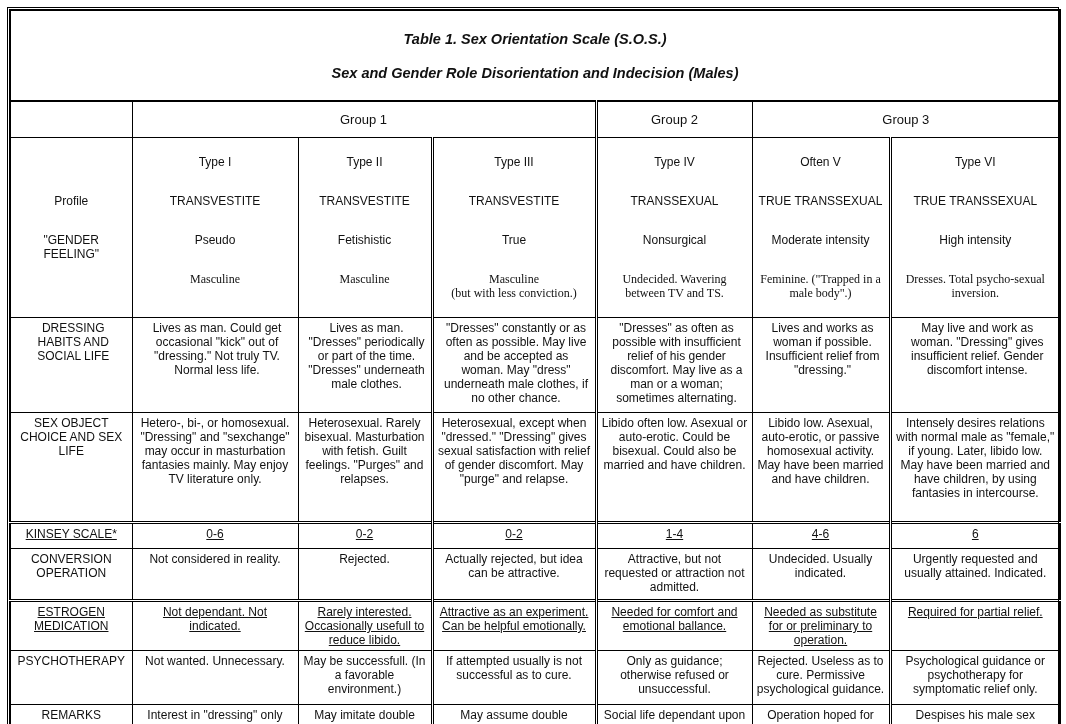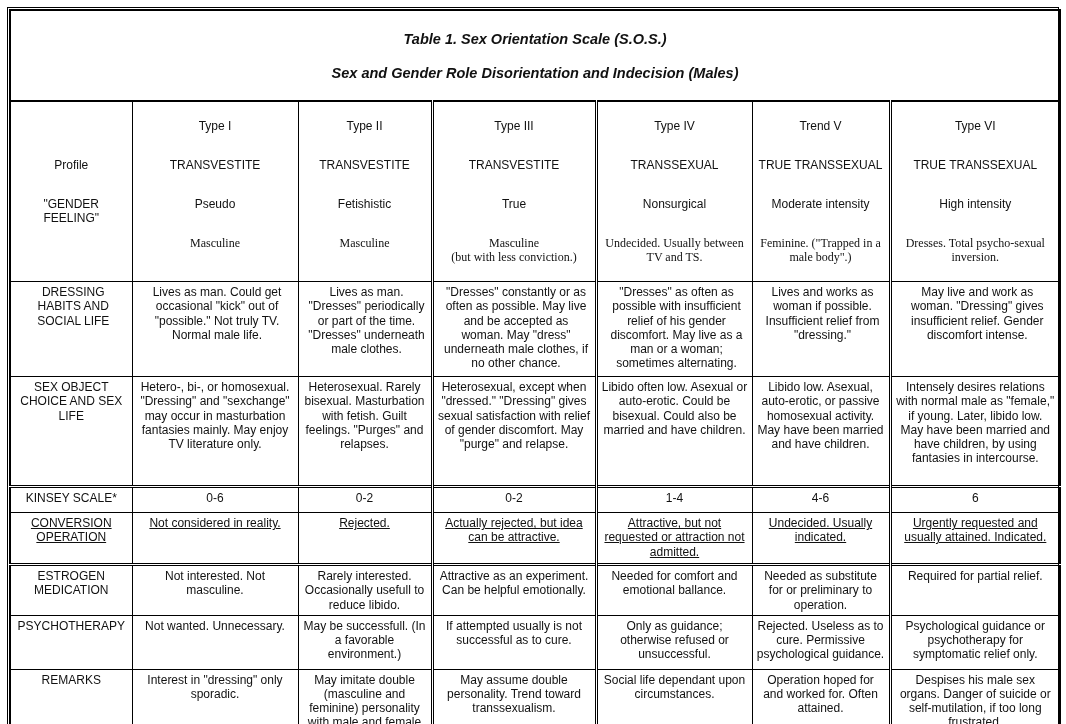--- a/index.html
+++ b/index.html
@@ -3,32 +3,32 @@
 <meta charset="utf-8">
 <style>
   html, body { margin: 0; padding: 0; background: #ffffff; }
   body { font-family: "Liberation Sans", sans-serif; color: #111; }
   .page { width: 1066px; height: 724px; box-sizing: border-box; padding: 7px; background: #fff; }
   .outer { border: 1px solid #000; padding: 1px; box-sizing: border-box; min-height: 708px; }
   table.sos { border-collapse: collapse; width: 100%; table-layout: fixed; border: 2px solid #000; }
   td { border: 1px solid #000; vertical-align: top; text-align: center; padding: 3px 4px; font-size: 12px; line-height: 1.17; box-sizing: border-box; white-space: pre-line; }
   
   td.dl { border-left: 3px double #000; }
-  tr.dt td { border-top: 3px double #000; }
+  tr.dt td { border-top: 3px double #000; text-decoration: underline; }
 
   tr.r-title td { height: 40px; border-bottom: 2px solid #000; padding-top: 5px; text-align: center; }
   .title-line { font-weight: bold; font-style: italic; font-size: 14.5px; line-height: 1.35; }
   tr.r-group td { height: 36px; vertical-align: middle; font-size: 13px; }
   tr.r-profile td { height: 104px; }
   .slot { height: 25px; overflow: visible; }
   .slot.grow { height: auto; min-height: 25px; font-family: Liberation Serif, serif; }
   tr.r-dressing td { height: 95px; padding-left: 8px; }
   tr.r-sexobject td { height: 110px; }
   tr.r-kinsey td { height: 26px; }
-  tr.r-conversion td { height: 52px; text-decoration: underline; }
+  tr.r-conversion td { height: 52px; }
   tr.r-estrogen td { height: 50px; margin-top: 28px; }
   tr.r-psycho td { height: 54px; margin-top: 48px; }
   tr.r-remarks td { height: 78px; }
   td.rowlabel { font-size: 12px; }
 </style>
 </head>
 <body>
 
 <div class="page">
   <div class="outer">
@@ -44,20 +44,26 @@
       </colgroup>
 
       <tbody>
           <tr class="r-title">
         <td colspan="7">
           <div class="title-line">Table 1. Sex Orientation Scale (S.O.S.)</div>
           <div class="title-line">Sex and Gender Role Disorientation and Indecision (Males)</div>
         </td>
       </tr>
 
+      <tr class="r-group">
+        <td></td>
+        <td colspan="3">Group 1</td>
+        <td class="dl">Group 2</td>
+        <td colspan="2">Group 3</td>
+      </tr>
 
       <tr class="r-profile">
         <td>
           <div class="slot"></div>
           <div class="slot">Profile</div>
           <div class="slot">"GENDER FEELING"</div>
           <div class="slot"></div>
         </td>
         <td>
           <div class="slot">Type I</div>
@@ -75,39 +81,39 @@
           <div class="slot">Type III</div>
           <div class="slot">TRANSVESTITE</div>
           <div class="slot">True</div>
           <div class="slot grow">Masculine
 (but with less conviction.)</div>
         </td>
         <td class="dl">
           <div class="slot">Type IV</div>
           <div class="slot">TRANSSEXUAL</div>
           <div class="slot">Nonsurgical</div>
-          <div class="slot grow">Undecided. Usually between TV and TS.</div>
+          <div class="slot grow">Undecided. Wavering between TV and TS.</div>
         </td>
         <td>
-          <div class="slot">Trend V</div>
+          <div class="slot">Often V</div>
           <div class="slot">TRUE TRANSSEXUAL</div>
           <div class="slot">Moderate intensity</div>
           <div class="slot grow">Feminine. ("Trapped in a male body".)</div>
         </td>
         <td class="dl">
           <div class="slot">Type VI</div>
           <div class="slot">TRUE TRANSSEXUAL</div>
           <div class="slot">High intensity</div>
           <div class="slot grow">Dresses. Total psycho-sexual inversion.</div>
         </td>
       </tr>
 
       <tr class="r-dressing">
         <td class="rowlabel">DRESSING HABITS AND SOCIAL LIFE</td>
-        <td>Lives as man. Could get occasional "kick" out of "possible." Not truly TV. Normal male life.</td>
+        <td>Lives as man. Could get occasional "kick" out of "dressing." Not truly TV. Normal less life.</td>
         <td>Lives as man. "Dresses" periodically or part of the time. "Dresses" underneath male clothes.</td>
         <td class="dl">"Dresses" constantly or as often as possible. May live and be accepted as woman. May "dress" underneath male clothes, if no other chance.</td>
         <td class="dl">"Dresses" as often as possible with insufficient relief of his gender discomfort. May live as a man or a woman; sometimes alternating.</td>
         <td>Lives and works as woman if possible. Insufficient relief from "dressing."</td>
         <td class="dl">May live and work as woman. "Dressing" gives insufficient relief. Gender discomfort intense.</td>
       </tr>
 
       <tr class="r-sexobject">
         <td class="rowlabel">SEX OBJECT CHOICE AND SEX LIFE</td>
         <td>Hetero-, bi-, or homosexual. "Dressing" and "sexchange" may occur in masturbation fantasies mainly. May enjoy TV literature only.</td>
@@ -133,21 +139,21 @@
         <td>Not considered in reality.</td>
         <td>Rejected.</td>
         <td class="dl">Actually rejected, but idea can be attractive.</td>
         <td class="dl">Attractive, but not requested or attraction not admitted.</td>
         <td>Undecided. Usually indicated.</td>
         <td class="dl">Urgently requested and usually attained. Indicated.</td>
       </tr>
 
       <tr class="r-estrogen dt">
         <td class="rowlabel">ESTROGEN MEDICATION</td>
-        <td>Not interested. Not masculine.</td>
+        <td>Not dependant. Not indicated.</td>
         <td>Rarely interested. Occasionally usefull to reduce libido.</td>
         <td class="dl">Attractive as an experiment. Can be helpful emotionally.</td>
         <td class="dl">Needed for comfort and emotional ballance.</td>
         <td>Needed as substitute for or preliminary to operation.</td>
         <td class="dl">Required for partial relief.</td>
       </tr>
 
       <tr class="r-psycho">
         <td class="rowlabel">PSYCHOTHERAPY</td>
         <td>Not wanted. Unnecessary.</td>

